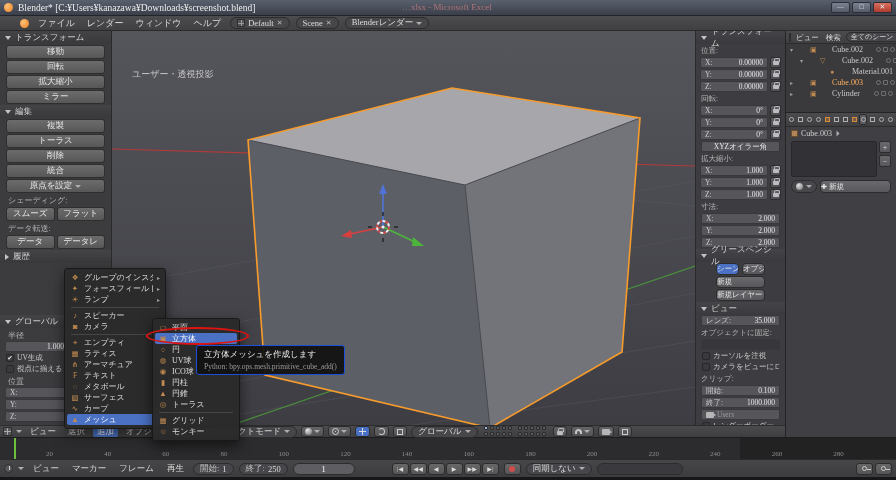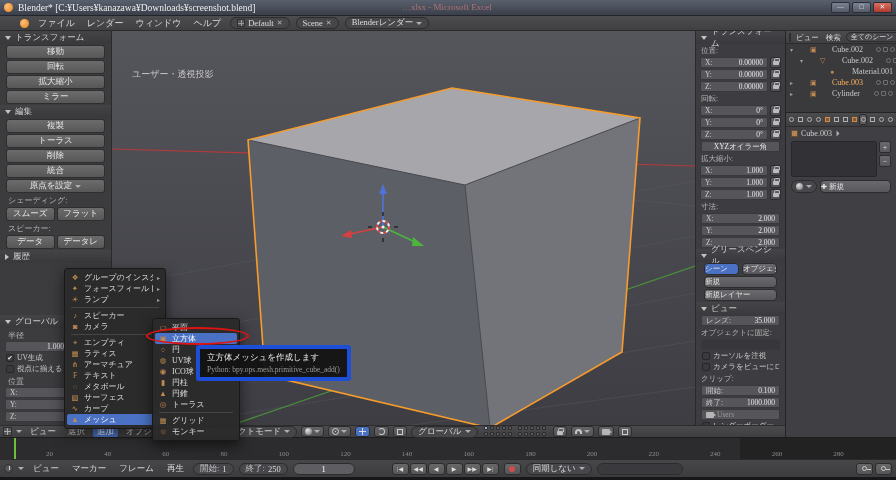--- a/index.html
+++ b/index.html
@@ -103,32 +103,32 @@
   .addmenu{left:64px;top:268px;width:102px}
   .submenu{left:152px;top:318px;width:88px}
   .mi{display:flex;align-items:center;height:11px;padding:0 5px;font-size:8px;color:#ddd;gap:4px;white-space:nowrap}
   .mi .mic{width:10px;flex:none;color:#c головы}
   .mi .mic{width:10px;flex:none;color:#c08a50;font-size:7.5px;text-align:center}
   .mi .mlabel{flex:1;overflow:hidden}
   .mi .marr{color:#9a9a9a;font-size:6px}
   .mi.active{background:#4a71c4;margin:0 2px;border-radius:2px;padding:0 3px;color:#fff}
   .msep{height:1px;margin:2px 6px;background:#1f1f1f;border-bottom:1px solid #464646;overflow:hidden}
   .tooltip{position:absolute;left:196px;top:345px;background:rgba(18,18,18,.95);
-    border:4px solid #1d4ed8;border-radius:3px;padding:3px 7px;z-index:65;white-space:nowrap}
+    border:1px solid #1d4ed8;border-radius:3px;padding:3px 7px;z-index:65;white-space:nowrap}
   .tl1{font-size:8.5px;color:#ececec}
   .tl2{font-size:7.5px;color:#9a9a9a;margin-top:1px}
   .ellipse{position:absolute;left:146px;top:327px;width:103px;height:18px;border:2px solid #dd1411;
     border-radius:50%;z-index:70}
   
   .npanel{position:absolute;left:695px;top:31px;width:90px;height:394px;background:#3d3d41;
     border-left:1px solid #2a2a2a;overflow:hidden;z-index:4}
   .np-label{font-size:7.5px;color:#b8b8b8;margin:2px 5px 1px;white-space:nowrap;overflow:hidden}
   .np-row{display:flex;gap:2px;margin:0 4px 1px;align-items:center}
   .np-row .nfield{flex:1}
-  .np-btnrow{display:flex;gap:3px;margin:1px 8px}
+  .np-btnrow{display:flex;gap:3px;margin:1px 20px}
   .nbtn{flex:1;height:12px;background:linear-gradient(#6a6a6e,#58585c);border:1px solid #2c2c2c;
     border-radius:4px;font-size:7.5px;color:#e5e5e5;display:flex;align-items:center;justify-content:flex-start;
     gap:2px;white-space:nowrap;overflow:hidden}
   .nbtn.act{background:#4a71c4}
   .nfield.empty{background:#37373b;height:11px}
   
   .outliner{position:absolute;left:785px;top:31px;width:111px;height:82px;background:#3a3a3d;
     border-left:1px solid #242424;border-bottom:1px solid #242424;overflow:hidden}
   .ohead{height:13px;display:flex;align-items:center;gap:3px;padding:0 3px;
     background:linear-gradient(#4b4b4d,#3f3f41);border-bottom:1px solid #2c2c2c}
@@ -302,21 +302,21 @@
     </div>
     <div class="tbtn">
       <span>原点を設定</span>
       <i class="dar"></i>
     </div>
     <div class="shelf-label">シェーディング:</div>
     <div class="btn-row">
       <div class="tbtn">スムーズ</div>
       <div class="tbtn">フラット</div>
     </div>
-    <div class="shelf-label">スピーカー:</div>
+    <div class="shelf-label">データ転送:</div>
     <div class="btn-row">
       <div class="tbtn">データ</div>
       <div class="tbtn">データレ</div>
     </div>
     <div class="panel-h">
       <i class="tri-r"></i>
       <span>履歴</span>
     </div>
 
     <div class="op-panel">

